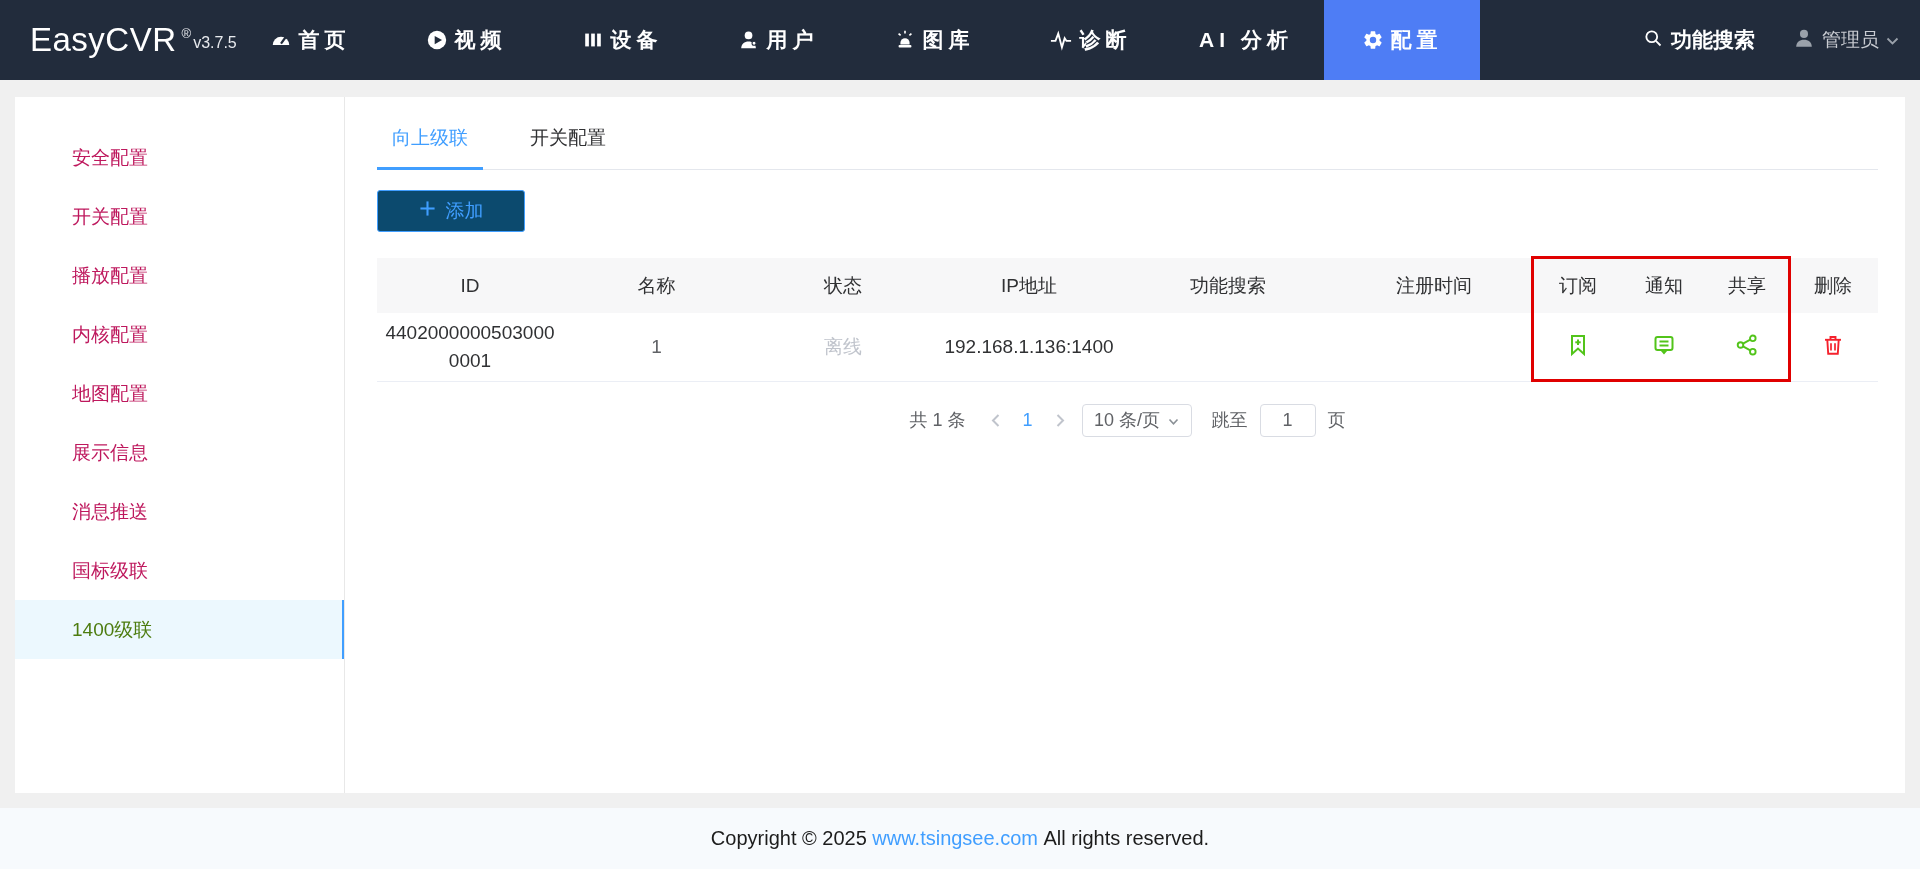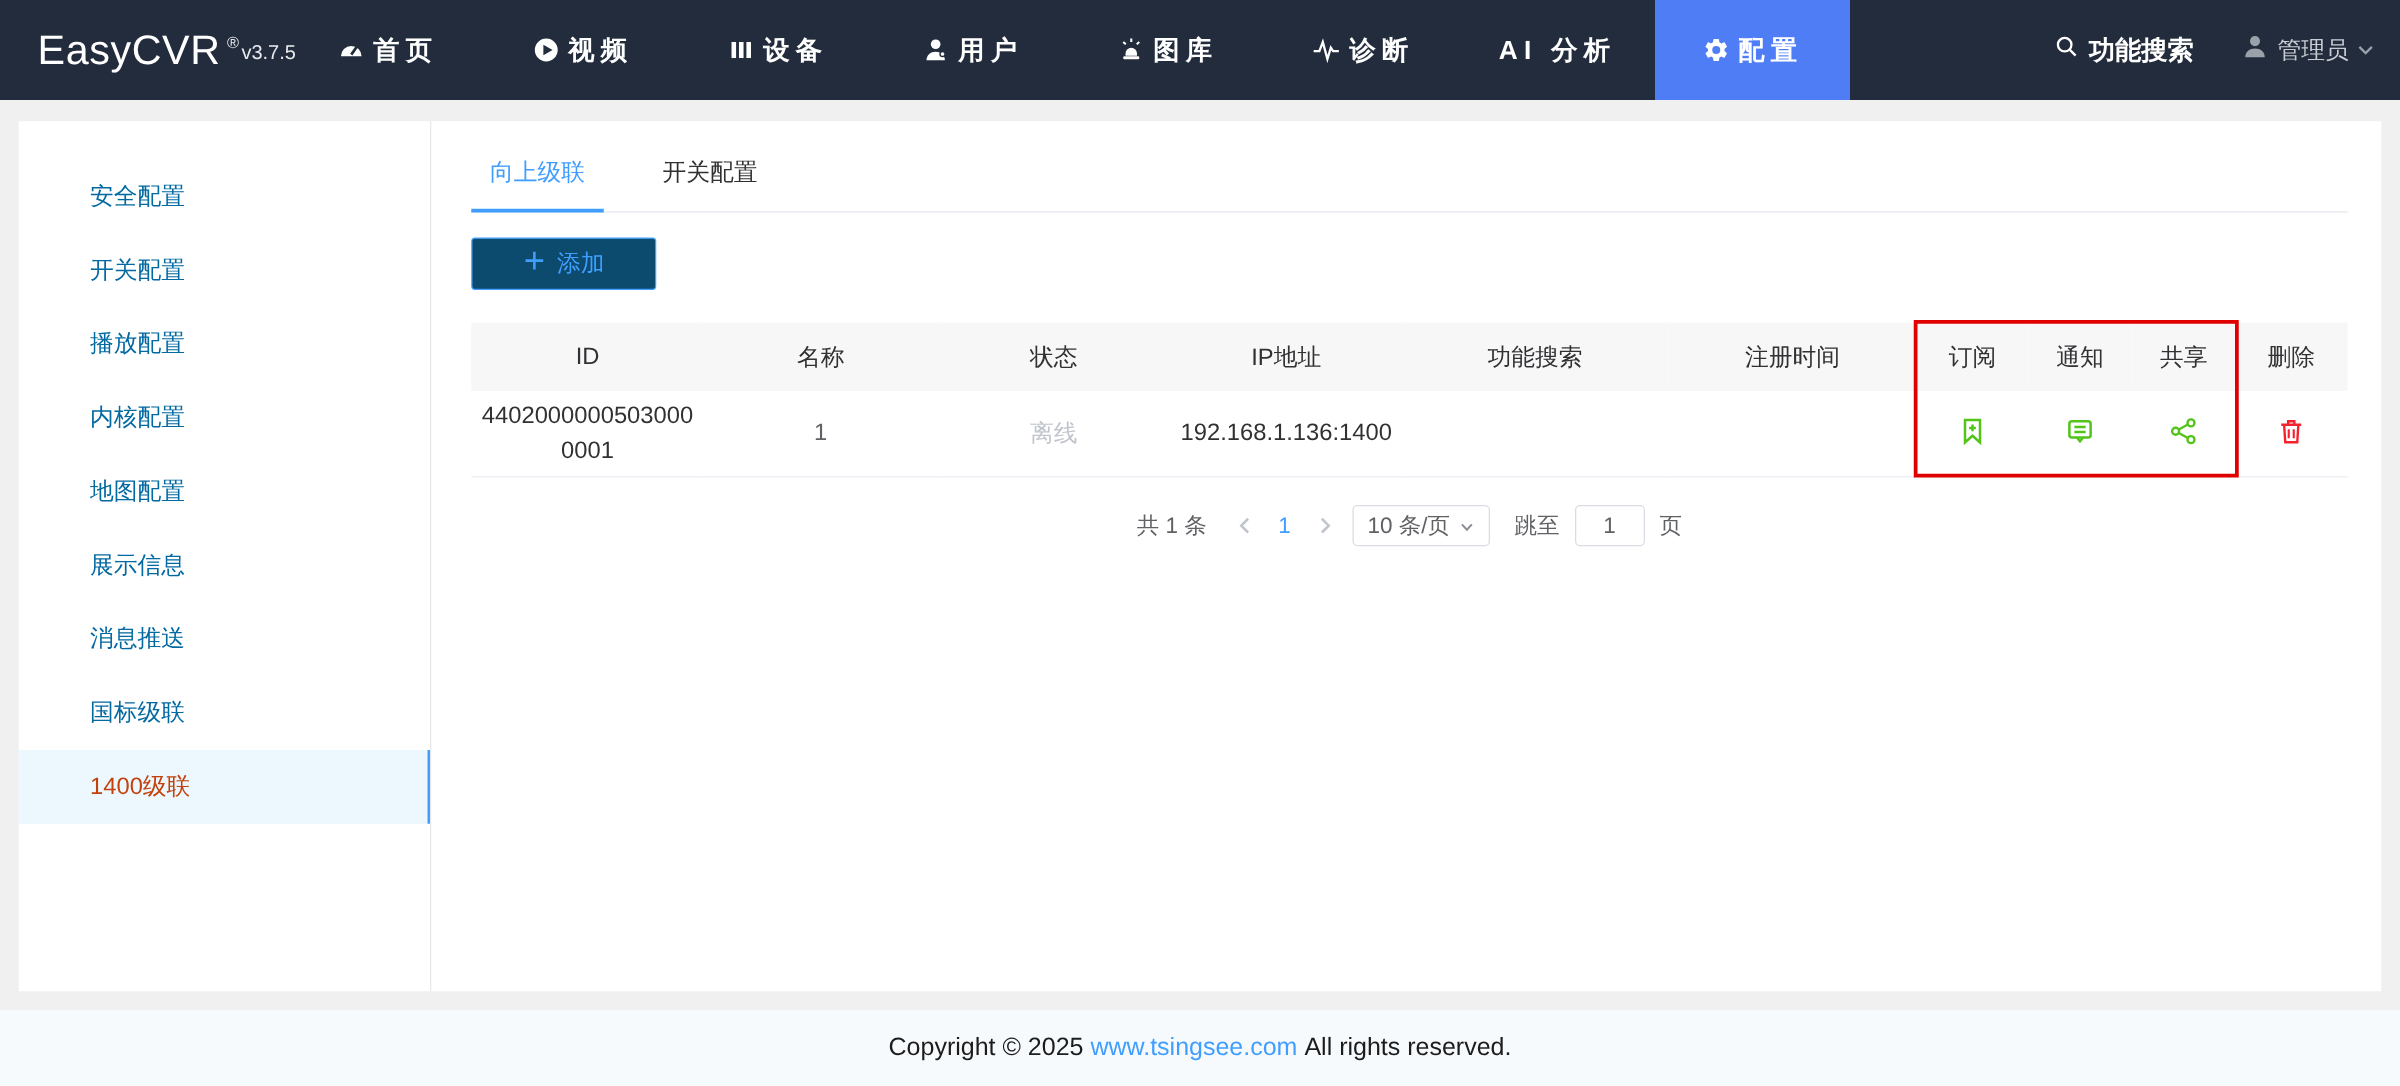--- a/index.html
+++ b/index.html
@@ -22,22 +22,22 @@
     font-weight:bold; cursor:pointer; }
   .user-menu { display:flex; align-items:center; gap:7px; color:#c9ccd2; font-size:19px; cursor:pointer; }
 
   
   .page { padding:17px 15px 15px 15px; background:#f0f0f0; }
   .card { background:#fff; height:696px; display:flex; }
 
   
   .sidebar { width:330px; border-right:1px solid #e8e8e8; padding-top:31px; }
   .side-item { height:59px; line-height:59px; padding-left:57px; font-size:19px;
-    color:#0369a1; cursor:pointer; }
-  .side-item.active { background:#ecf8fe; color:#c2410c; border-right:2px solid #409eff; }
+    color:#be185d; cursor:pointer; }
+  .side-item.active { background:#ecf8fe; color:#4d7c0f; border-right:2px solid #409eff; }
 
   
   .content { flex:1; padding:0 27px 0 32px; position:relative; }
   .tabs { height:73px; display:flex; position:relative; }
   .tabs::after { content:""; position:absolute; left:0; right:0; bottom:0; height:1px; background:#e4e7ed; }
   .tab { height:100%; display:flex; align-items:flex-end; padding:0 15px 16px 15px;
     font-size:19px; color:#303133; cursor:pointer; border-bottom:3px solid transparent;
     position:relative; z-index:1; margin-right:32px; }
   .tab.active { color:#409eff; border-bottom-color:#409eff; }
 

